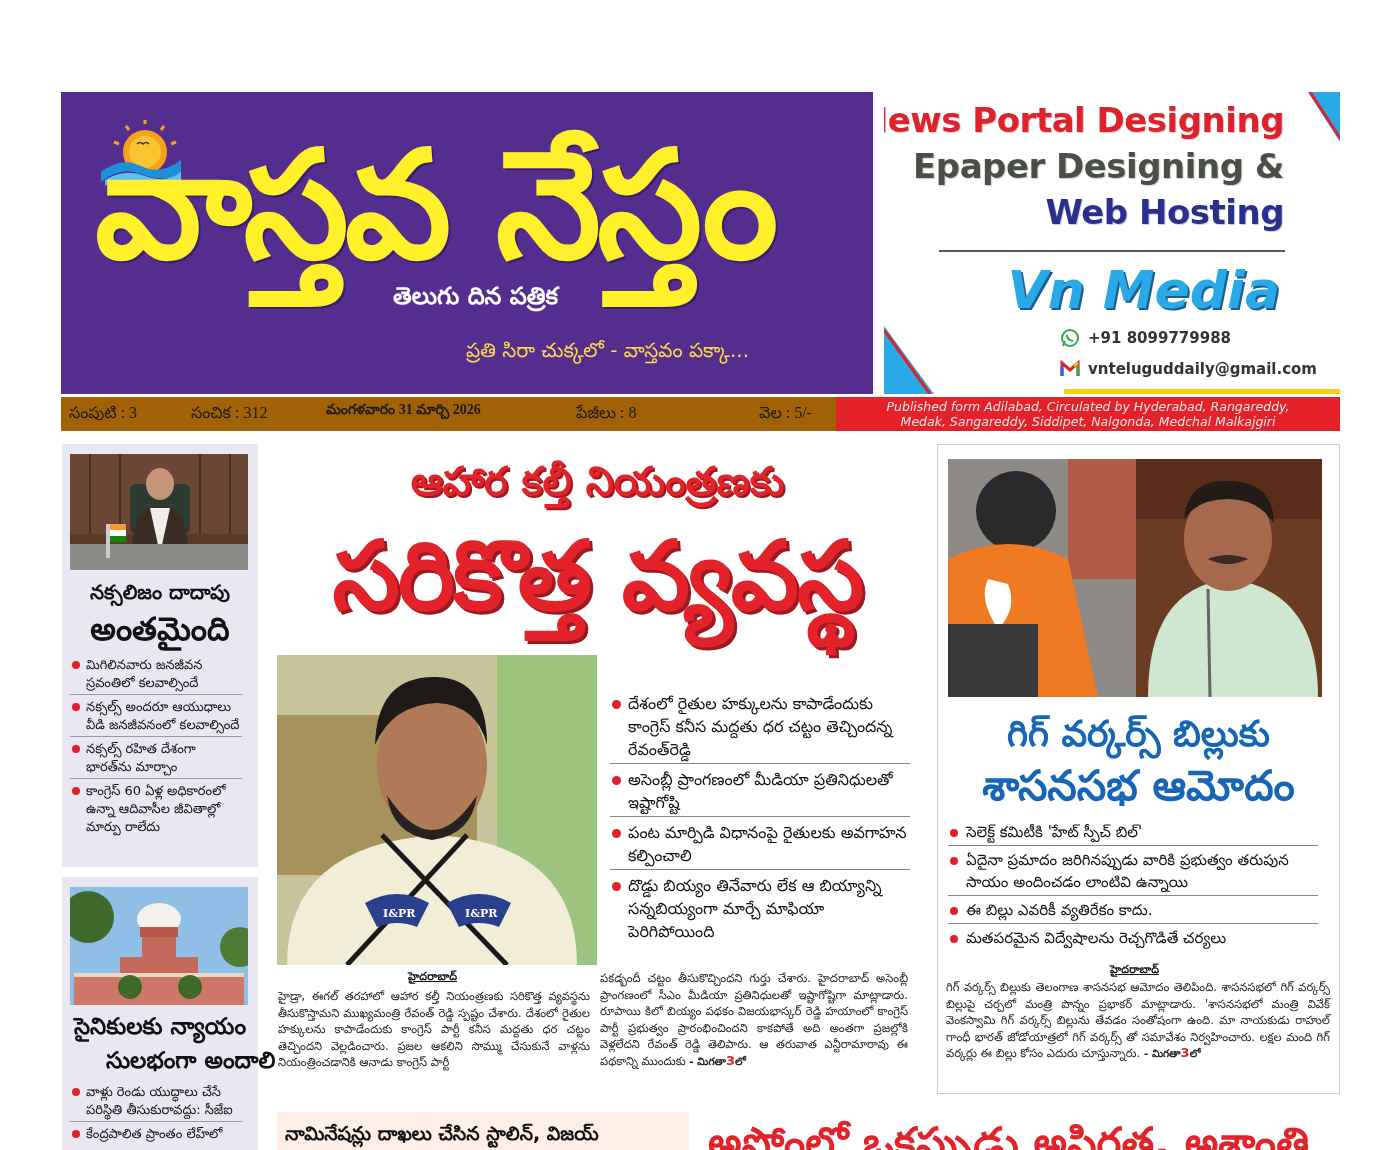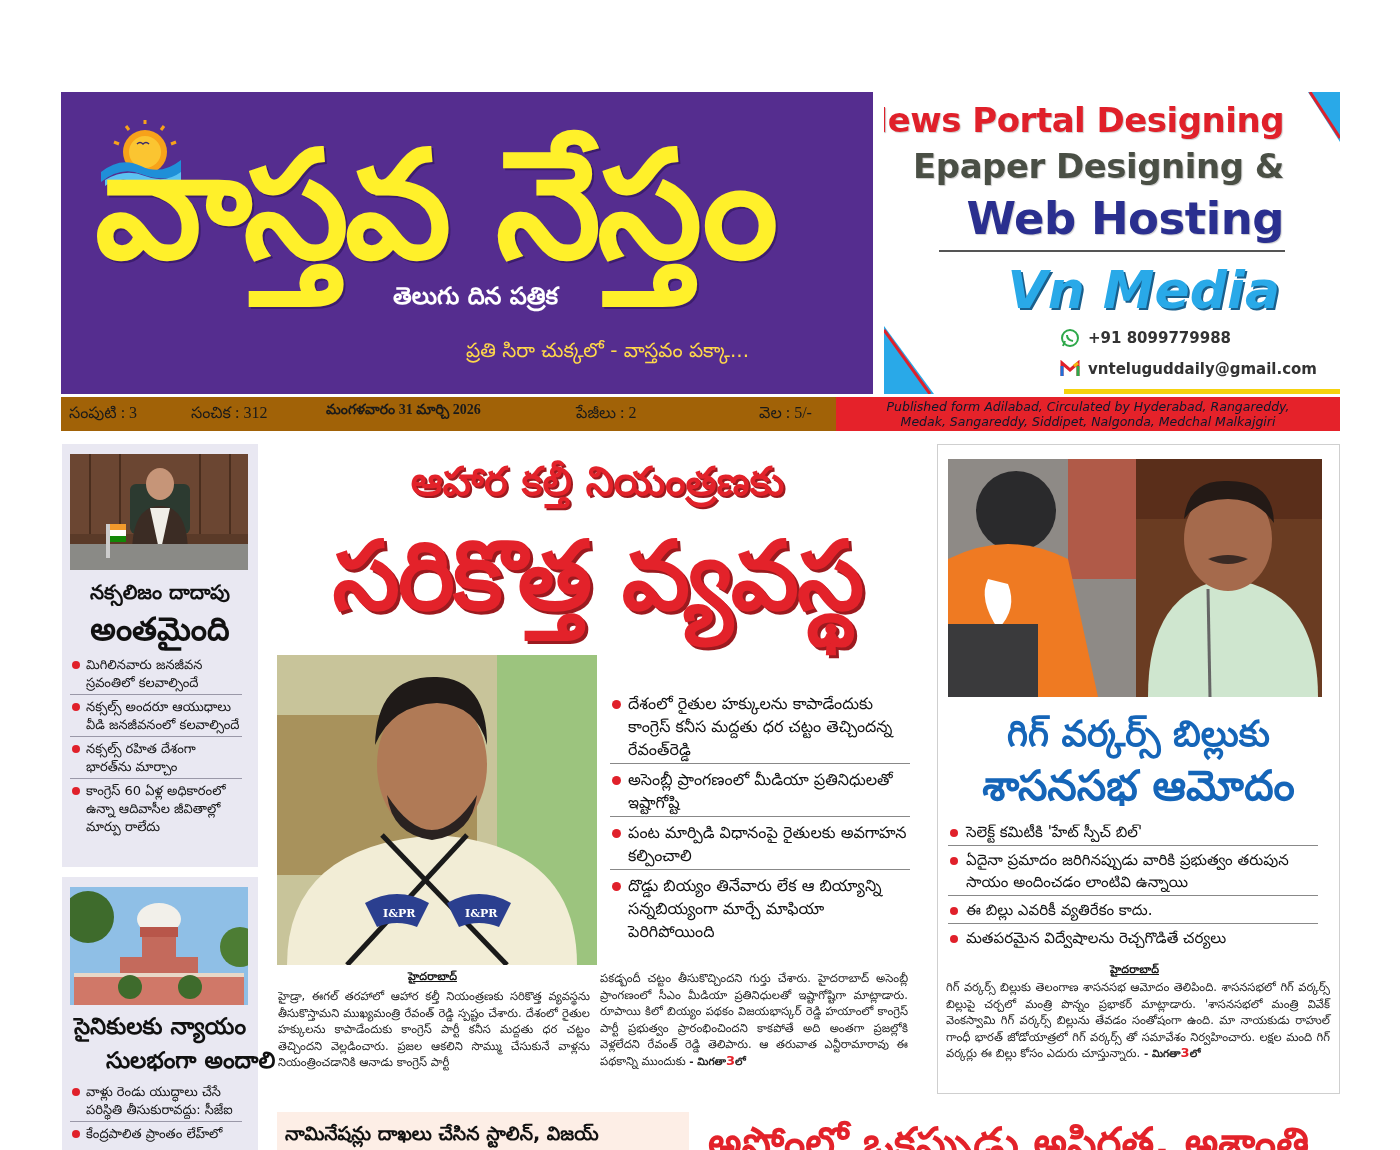--- a/index.html
+++ b/index.html
@@ -12,37 +12,37 @@
   .logo-title { position: absolute; left: 34px; top: 38px; font-family: "DejaVu Sans", sans-serif; font-weight: bold; font-size: 150px; line-height: 1; color: #fff02a; letter-spacing: -4px; white-space: nowrap; text-shadow: 2px 2px 0 #3c1d6d; }
   .logo-subtitle { position: absolute; left: 332px; top: 190px; font-size: 24px; font-weight: bold; color: #ffffff; white-space: nowrap; }
   .logo-tagline { position: absolute; left: 405px; top: 246px; font-size: 20px; color: #ffd84a; white-space: nowrap; }
 
   
   .ad { position: absolute; left: 884px; top: 92px; width: 456px; height: 302px; background: #fff; overflow: hidden; }
   .ad-corner-tr { position: absolute; right: 0; top: 0; width: 32px; height: 50px; }
   .ad-corner-bl { position: absolute; left: 0; bottom: 0; width: 50px; height: 68px; }
   .ad-line1 { position: absolute; right: 56px; top: 8px; font-size: 34px; font-weight: bold; color: #e0202a; white-space: nowrap; letter-spacing: -0.5px; text-shadow: 1px 1px 1px #ccc; }
   .ad-line2 { position: absolute; right: 56px; top: 54px; font-size: 34px; font-weight: bold; color: #4a4f45; white-space: nowrap; letter-spacing: -0.5px; text-shadow: 1px 1px 1px #ccc; }
-  .ad-line3 { position: absolute; right: 56px; top: 100px; font-size: 45px; font-weight: bold; color: #2a2f8f; white-space: nowrap; letter-spacing: -0.5px; text-shadow: 1px 1px 1px #ccc; }
+  .ad-line3 { position: absolute; right: 56px; top: 100px; font-size: 34px; font-weight: bold; color: #2a2f8f; white-space: nowrap; letter-spacing: -0.5px; text-shadow: 1px 1px 1px #ccc; }
   .ad-divider { position: absolute; left: 55px; top: 158px; width: 346px; height: 2px; background: #555; }
   .ad-brand { position: absolute; right: 60px; top: 168px; font-size: 52px; font-weight: bold; font-style: italic; color: #29a9e8; white-space: nowrap; text-shadow: 2px 2px 0 #1a5f8c; }
   .ad-phone-row { position: absolute; left: 176px; top: 236px; display: flex; align-items: center; gap: 8px; }
   .ad-email-row { position: absolute; left: 176px; top: 268px; display: flex; align-items: center; gap: 8px; }
   .ad-contact-text { font-size: 15px; color: #333; font-weight: bold; }
   .ad-bottom-bar { position: absolute; left: 180px; bottom: 0; width: 276px; height: 5px; background: #f5d20e; }
 
   
   .info-strip { position: absolute; left: 61px; top: 397px; width: 775px; height: 34px; background: #a16207; display: flex; align-items: center; font-size: 16px; color: #1a1a1a; font-family: Liberation Serif, serif; }
   .info-strip span { position: absolute; top: 7px; white-space: nowrap; }
   .info-vol { left: 8px; }
   .info-issue { left: 130px; }
   .info-date { left: 265px; font-weight: bold; font-size: 14px; top: 5px !important; }
   .info-pages { left: 515px; }
   .info-price { left: 698px; }
-  .pub-strip { position: absolute; left: 836px; top: 397px; width: 504px; height: 34px; background: #e5222a; color: #0f172a; font-style: italic; font-size: 12.5px; line-height: 15px; text-align: center; padding-top: 2px; }
+  .pub-strip { position: absolute; left: 836px; top: 397px; width: 504px; height: 34px; background: #e5222a; color: #e5e5e5; font-style: italic; font-size: 12.5px; line-height: 15px; text-align: center; padding-top: 2px; }
 
   
   .side-box { position: absolute; left: 62px; width: 196px; background: #e9e8f2; }
   .side-box-1 { top: 444px; height: 423px; }
   .side-box-2 { top: 877px; height: 273px; }
   .side-photo { position: absolute; left: 8px; width: 178px; overflow: hidden; }
   .side-headline { position: absolute; left: 0; width: 196px; text-align: center; font-weight: bold; color: #111; white-space: nowrap; }
   .side-bullets { position: absolute; left: 8px; width: 172px; list-style: none; }
   .side-bullets li { position: relative; padding-left: 16px; font-size: 13px; line-height: 18px; padding-bottom: 2px; margin-bottom: 3px; border-bottom: 1px solid #9a98a8; }
   .side-bullets li:last-child { border-bottom: none; }
@@ -130,21 +130,21 @@
     </svg>
     <span class="ad-contact-text">vnteluguddaily@gmail.com</span>
   </div>
   <div class="ad-bottom-bar"></div>
 </div>
 
 <div class="info-strip">
   <span class="info-vol">సంపుటి : 3</span>
   <span class="info-issue">సంచిక : 312</span>
   <span class="info-date">మంగళవారం 31 మార్చి 2026</span>
-  <span class="info-pages">పేజీలు : 2</span>
+  <span class="info-pages">పేజీలు : 8</span>
   <span class="info-price">వెల : 5/-</span>
 </div>
 <div class="pub-strip">
   <div>Published form Adilabad, Circulated by Hyderabad, Rangareddy,</div>
   <div>Medak, Sangareddy, Siddipet, Nalgonda, Medchal Malkajgiri</div>
 </div>
 
 <div class="side-box side-box-1">
   <div class="side-photo" style="top:10px;height:116px;">
     <svg width="178" height="116" viewBox="0 0 178 116">

